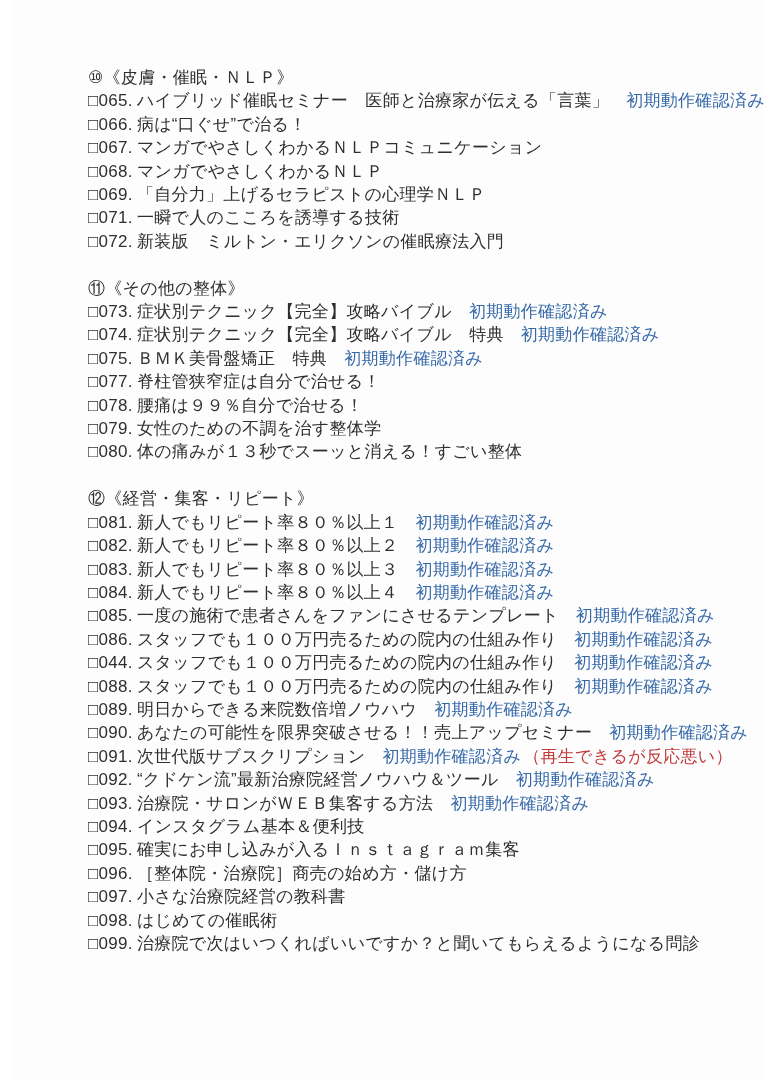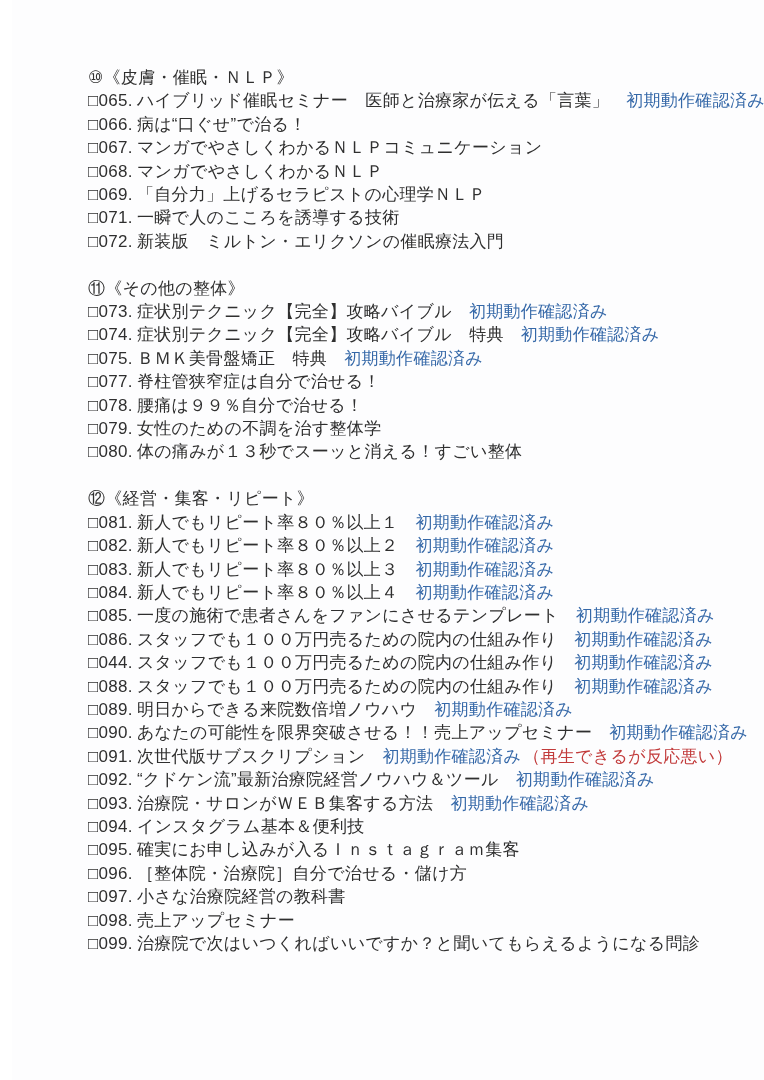--- a/index.html
+++ b/index.html
@@ -79,18 +79,18 @@
       <div class="item-row"><span class="checkbox-glyph">□</span><span class="item-number">086.</span><span class="item-title">スタッフでも１００万円売るための院内の仕組み作り</span><span class="status">初期動作確認済み</span></div>
       <div class="item-row"><span class="checkbox-glyph">□</span><span class="item-number">044.</span><span class="item-title">スタッフでも１００万円売るための院内の仕組み作り</span><span class="status">初期動作確認済み</span></div>
       <div class="item-row"><span class="checkbox-glyph">□</span><span class="item-number">088.</span><span class="item-title">スタッフでも１００万円売るための院内の仕組み作り</span><span class="status">初期動作確認済み</span></div>
       <div class="item-row"><span class="checkbox-glyph">□</span><span class="item-number">089.</span><span class="item-title">明日からできる来院数倍増ノウハウ</span><span class="status">初期動作確認済み</span></div>
       <div class="item-row"><span class="checkbox-glyph">□</span><span class="item-number">090.</span><span class="item-title">あなたの可能性を限界突破させる！！売上アップセミナー</span><span class="status">初期動作確認済み</span></div>
       <div class="item-row"><span class="checkbox-glyph">□</span><span class="item-number">091.</span><span class="item-title">次世代版サブスクリプション</span><span class="status">初期動作確認済み</span><span class="note">（再生できるが反応悪い）</span></div>
       <div class="item-row"><span class="checkbox-glyph">□</span><span class="item-number">092.</span><span class="item-title">“クドケン流”最新治療院経営ノウハウ＆ツール</span><span class="status">初期動作確認済み</span></div>
       <div class="item-row"><span class="checkbox-glyph">□</span><span class="item-number">093.</span><span class="item-title">治療院・サロンがＷＥＢ集客する方法</span><span class="status">初期動作確認済み</span></div>
       <div class="item-row"><span class="checkbox-glyph">□</span><span class="item-number">094.</span><span class="item-title">インスタグラム基本＆便利技</span></div>
       <div class="item-row"><span class="checkbox-glyph">□</span><span class="item-number">095.</span><span class="item-title">確実にお申し込みが入るＩｎｓｔａｇｒａｍ集客</span></div>
-      <div class="item-row"><span class="checkbox-glyph">□</span><span class="item-number">096.</span><span class="item-title">［整体院・治療院］自分で治せる・儲け方</span></div>
+      <div class="item-row"><span class="checkbox-glyph">□</span><span class="item-number">096.</span><span class="item-title">［整体院・治療院］商売の始め方・儲け方</span></div>
       <div class="item-row"><span class="checkbox-glyph">□</span><span class="item-number">097.</span><span class="item-title">小さな治療院経営の教科書</span></div>
-      <div class="item-row"><span class="checkbox-glyph">□</span><span class="item-number">098.</span><span class="item-title">売上アップセミナー</span></div>
+      <div class="item-row"><span class="checkbox-glyph">□</span><span class="item-number">098.</span><span class="item-title">はじめての催眠術</span></div>
       <div class="item-row"><span class="checkbox-glyph">□</span><span class="item-number">099.</span><span class="item-title">治療院で次はいつくればいいですか？と聞いてもらえるようになる問診</span></div>
     </div>
 </div>
 
 </body></html>

